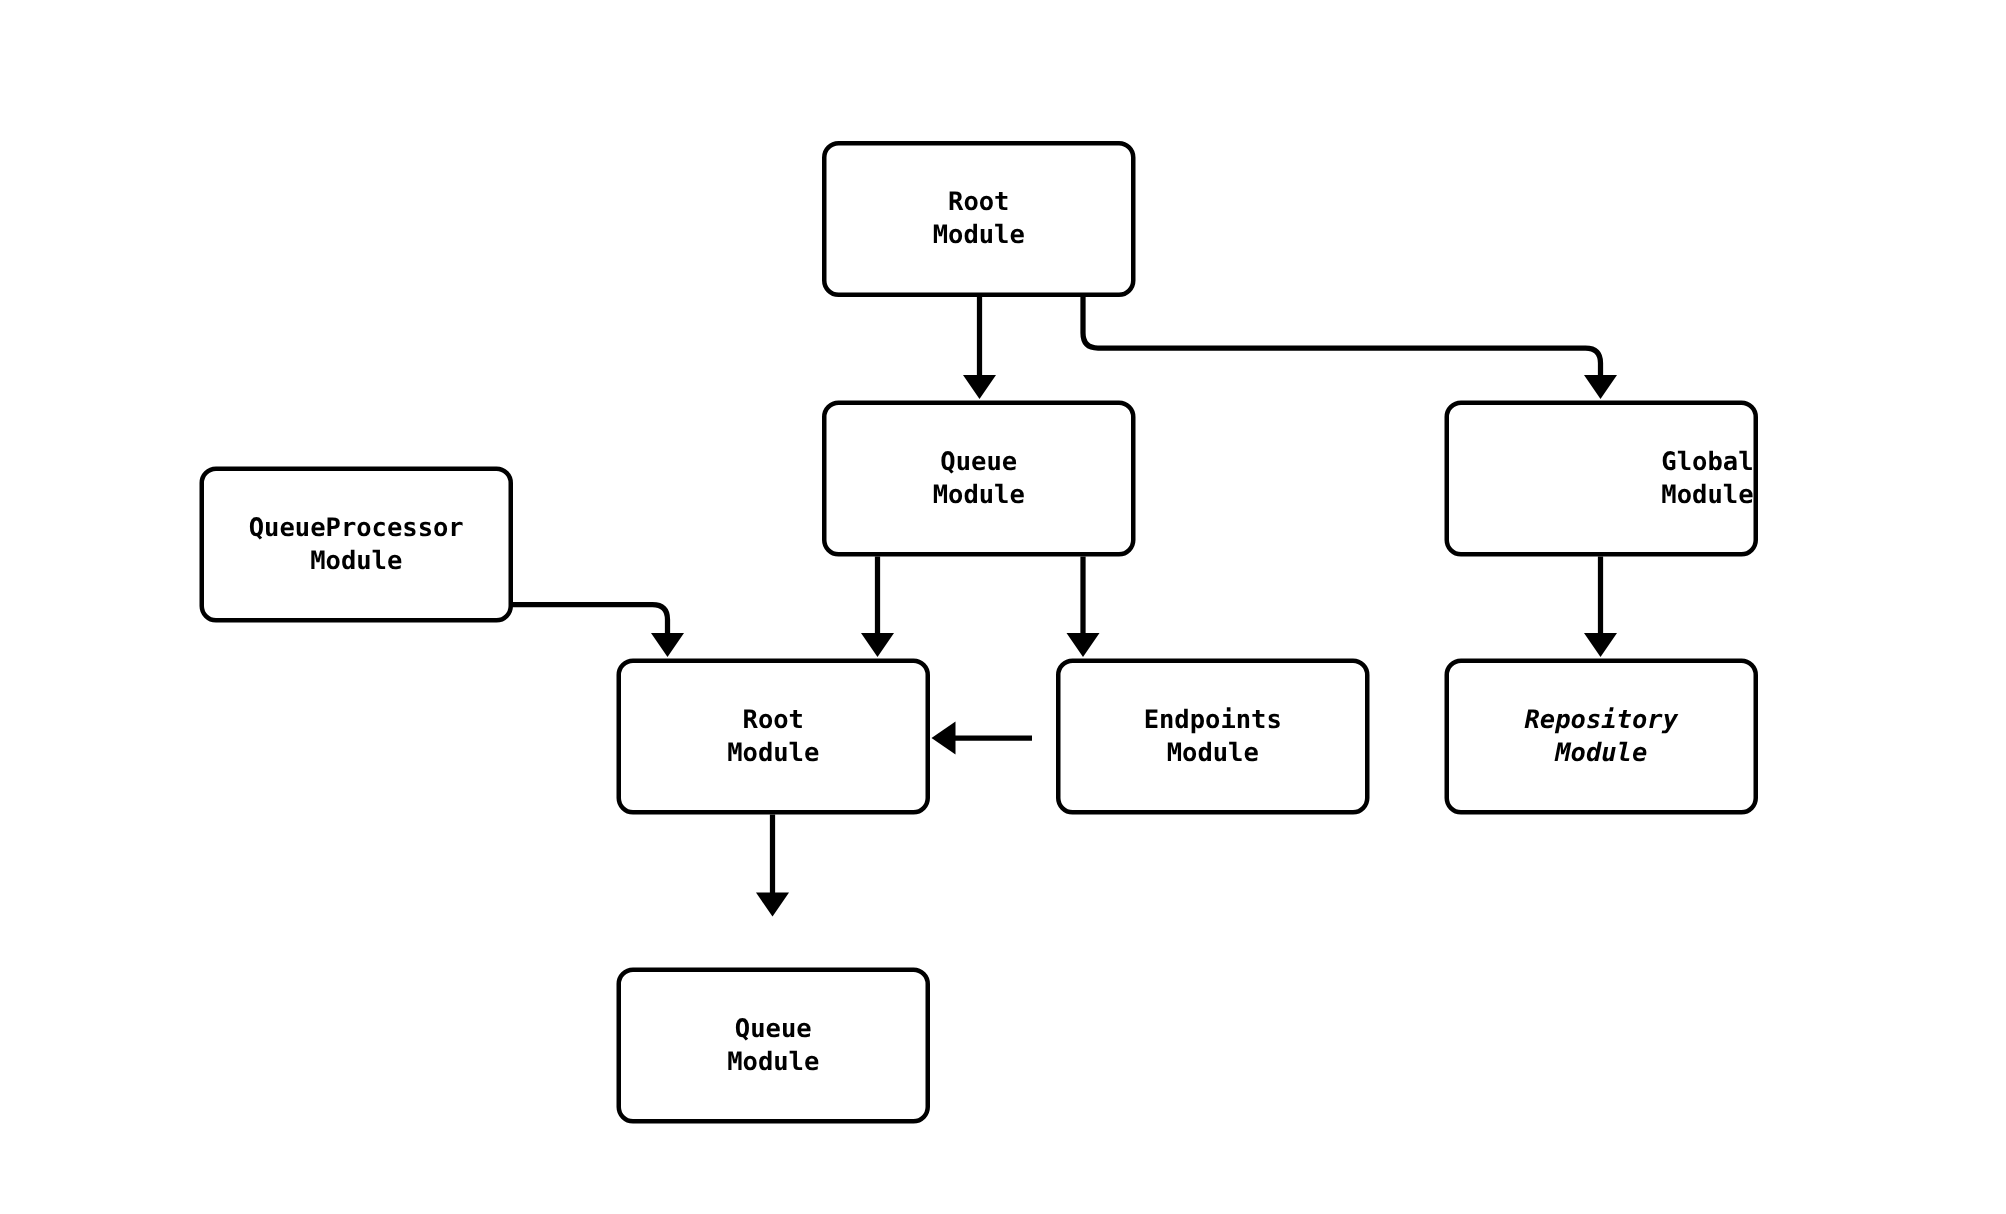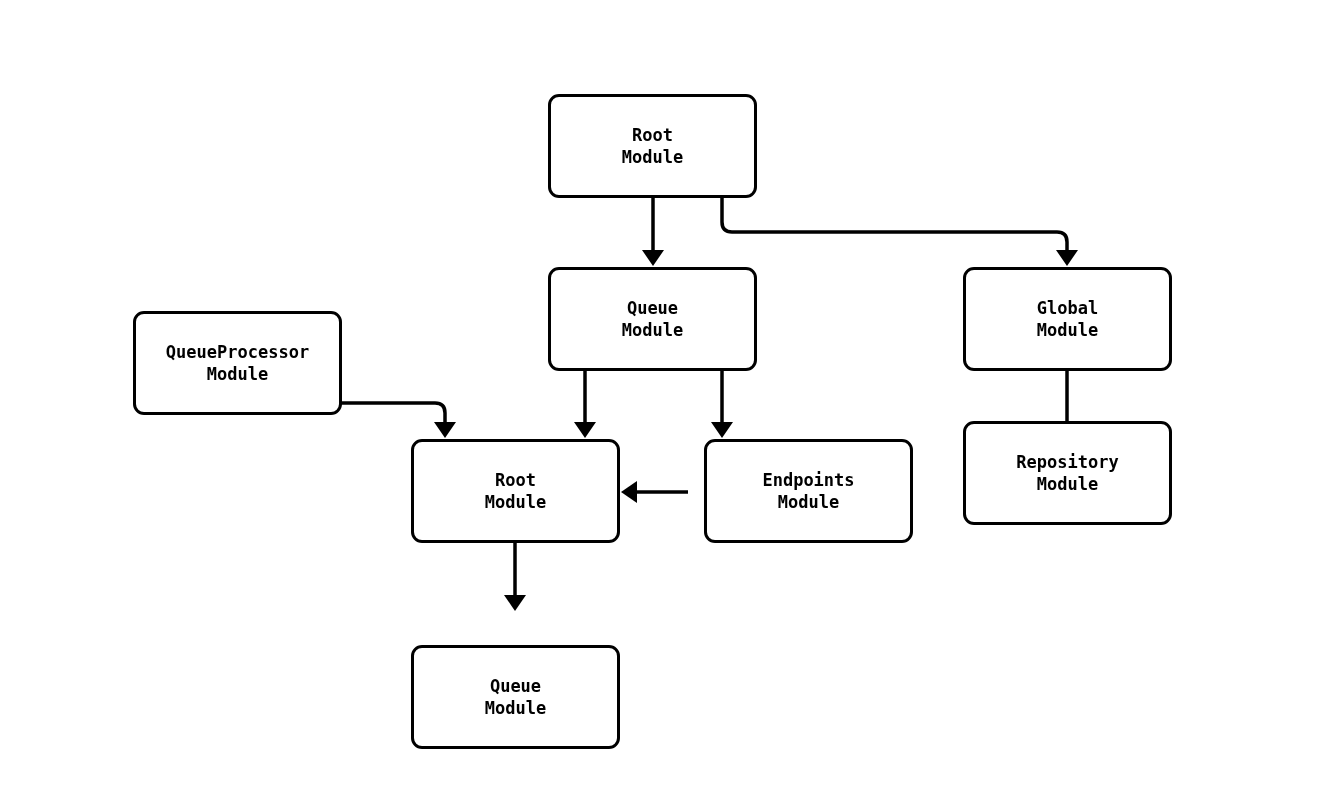--- a/index.html
+++ b/index.html
@@ -106,36 +106,36 @@
   <div class="node" style="left:133px; top:267px;margin-top:44px;">
     <span>QueueProcessor</span>
     <span>Module</span>
   </div>
 
   <div class="node" style="left:548px; top:267px;">
     <span>Queue</span>
     <span>Module</span>
   </div>
 
-  <div class="node" style="left:963px; top:267px;">
+  <div class="node" style="left:963px; top:267px;align-items:flex-end;">
     <span>Global</span>
     <span>Module</span>
   </div>
 
   <div class="node" style="left:411px; top:439px;">
     <span>Root</span>
     <span>Module</span>
   </div>
 
   <div class="node" style="left:704px; top:439px;">
     <span>Endpoints</span>
     <span>Module</span>
   </div>
 
-  <div class="node" style="left:963px; top:421px;">
+  <div class="node" style="left:963px; top:439px;font-style:italic;">
     <span>Repository</span>
     <span>Module</span>
   </div>
 
   <div class="node" style="left:411px; top:612px;margin-top:33px;">
     <span>Queue</span>
     <span>Module</span>
   </div>
 
 </div>

